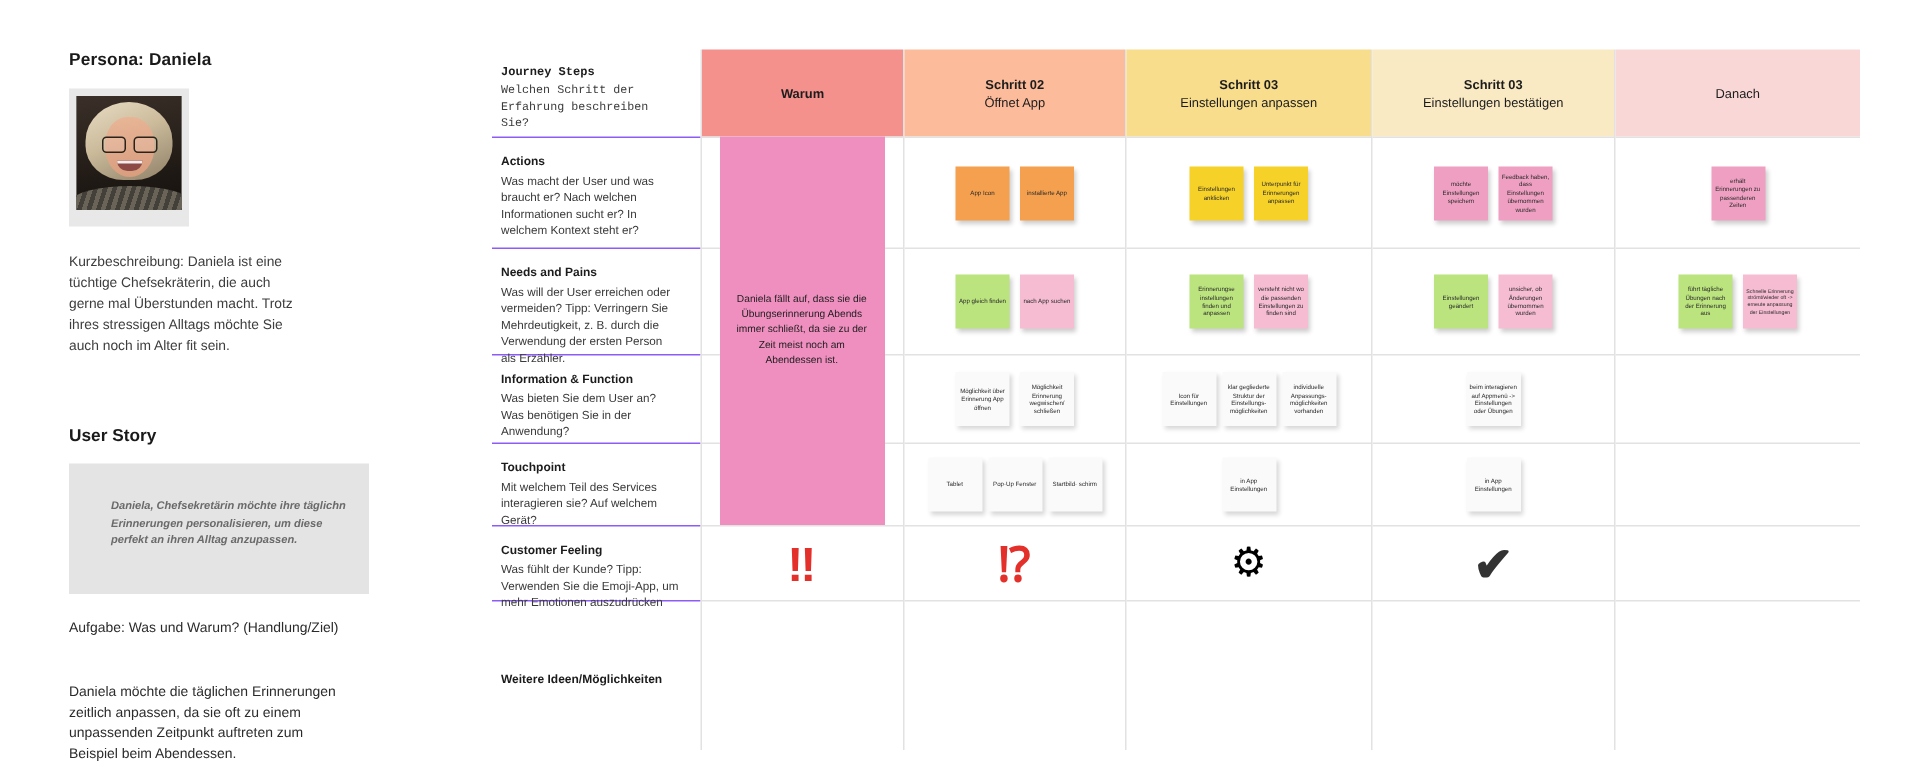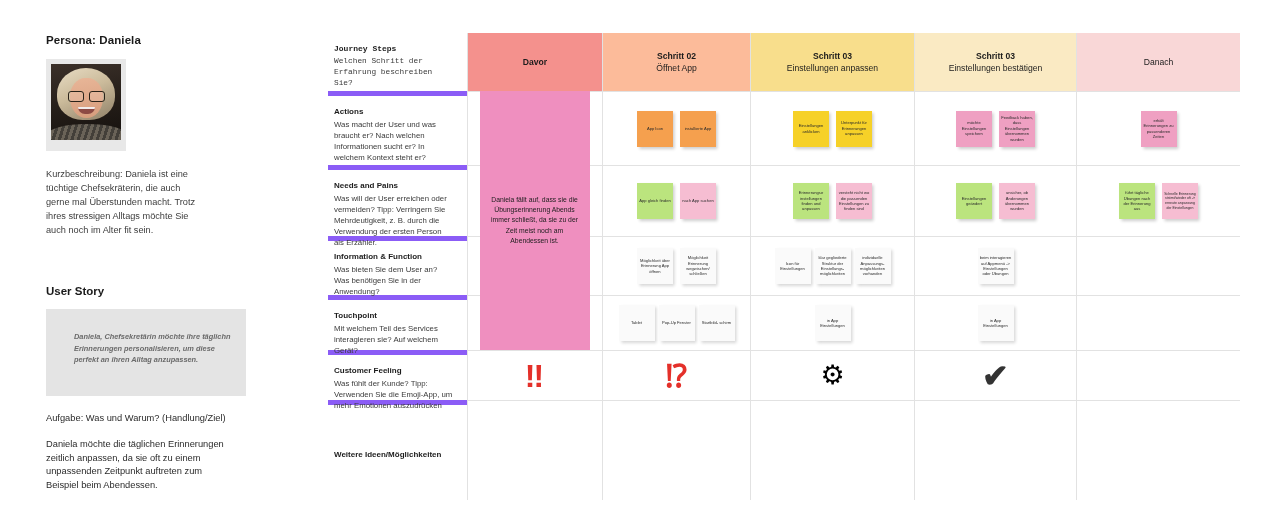--- a/index.html
+++ b/index.html
@@ -76,21 +76,21 @@
   .userstory-text {
     font-size: 7.4px; line-height: 11.5px; color: #6a6a6a;
     font-style: italic; font-weight: 600;
   }
   .task-heading {
     font-size: 9.3px; line-height: 13px; color: #2b2b2b;
     margin-top: 16px; max-width: 180px;
   }
   .task-body {
     font-size: 9.3px; line-height: 13.5px; color: #2b2b2b;
-    margin-top: 13px; max-width: 180px;
+    margin-top: 30px; max-width: 180px;
   }
 
   
   .grid { flex: 1; height: 520px; position: relative; padding-top: 33px; }
   .grid-inner { display: flex; width: 100%; }
   .col-labels { flex: 0 0 139px; }
   .col { flex: 1 1 0; border-left: 1px solid #e2e2e2; }
   .col.c1 { flex: 0 0 135px; }
   .col.c2 { flex: 0 0 148px; }
   .col.c3 { flex: 0 0 164px; }
@@ -100,21 +100,21 @@
   .hdr {
     height: 58px; display: flex; flex-direction: column;
     align-items: center; justify-content: center; text-align: center;
     padding: 0 6px;
   }
   .hdr .t1 { font-size: 8.6px; font-weight: bold; color: #1c1c1c; line-height: 12px; }
   .hdr .t2 { font-size: 8.6px; color: #1c1c1c; line-height: 12px; }
   .hdr.plain { font-size: 8.6px; color: #1c1c1c; }
 
   .lbl-cell {
-    padding: 10px 14px 6px 6px; border-top: 5px solid #8b5cf6;
+    padding: 10px 14px 6px 6px; border-top: 1px solid #8b5cf6;
   }
   .lbl-cell:first-child { border-top: none; font-family: Liberation Mono, monospace; }
   .lbl-title { font-size: 8px; font-weight: bold; color: #1c1c1c; line-height: 11.5px; }
   .lbl-sub { font-size: 7.8px; color: #3a3a3a; line-height: 11.2px; margin-top: 1px; }
 
   .cell {
     border-top: 1px solid #e2e2e2;
     display: flex; align-items: center; justify-content: center;
     gap: 7px; padding: 4px 5px;
   }
@@ -221,21 +221,21 @@
           <div class="lbl-title">Customer Feeling</div>
           <div class="lbl-sub">Was fühlt der Kunde? Tipp: Verwenden Sie die Emoji-App, um mehr Emotionen auszudrücken</div>
         </div>
         <div class="lbl-cell r-ideas" style="display:flex;align-items:center">
           <div class="lbl-title">Weitere Ideen/Möglichkeiten</div>
         </div>
       </div>
 
       <div class="col c1">
         <div class="hdr" id="h0" style="background: rgb(244, 145, 141);">
-          <div class="t1" style="font-weight:bold">Davor</div>
+          <div class="t1" style="font-weight:bold">Warum</div>
         </div>
         <div class="cell r-actions"></div>
         <div class="cell r-needs"></div>
         <div class="cell r-info"></div>
         <div class="cell r-touch"></div>
         <div class="cell r-feel">
           <span class="emoji bang">‼</span>
         </div>
         <div class="cell r-ideas"></div>
       </div>

